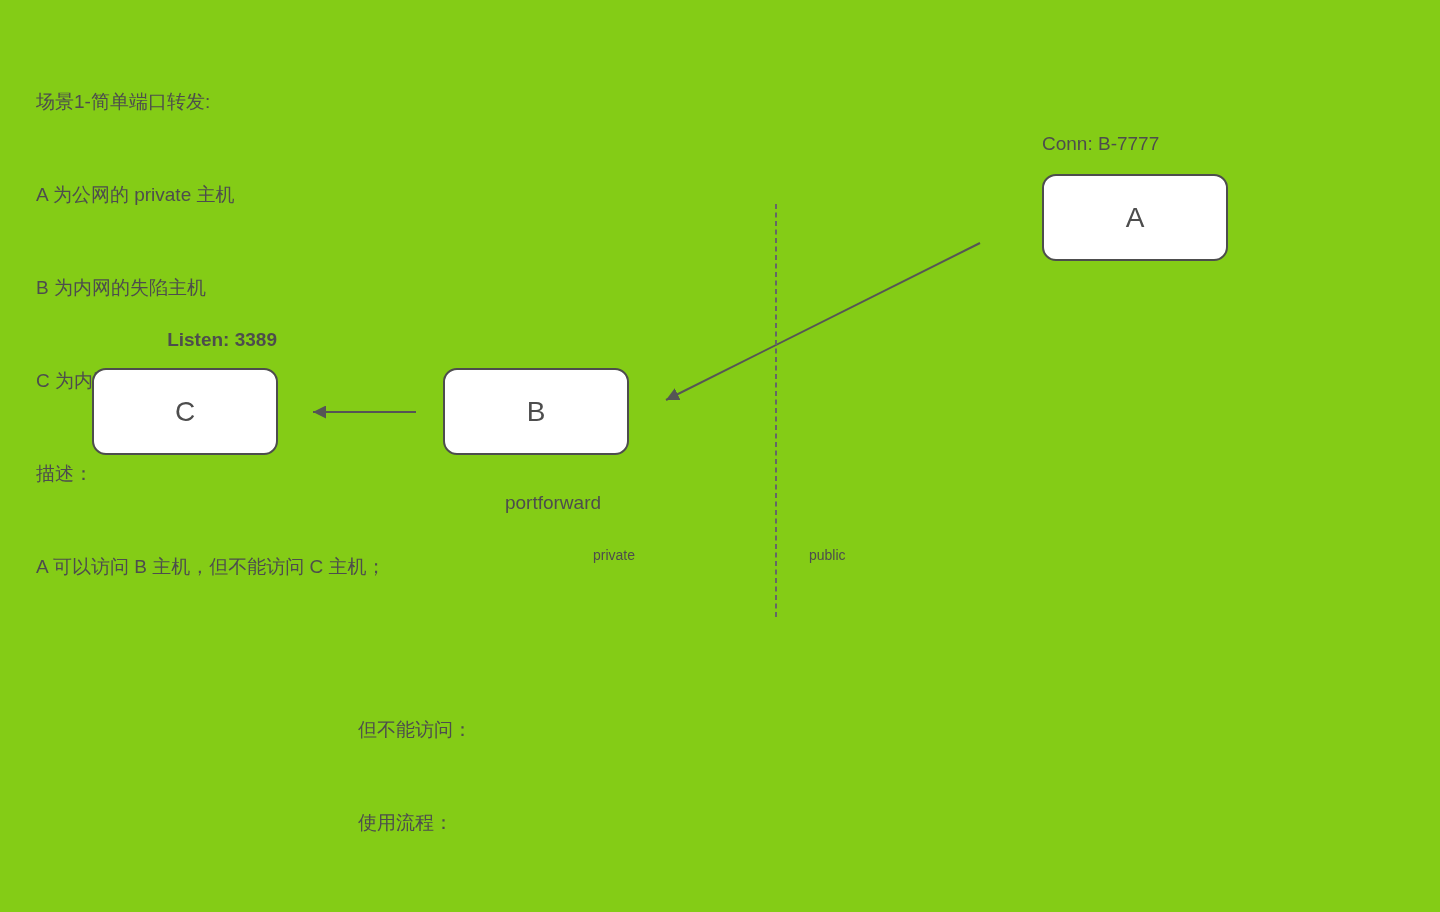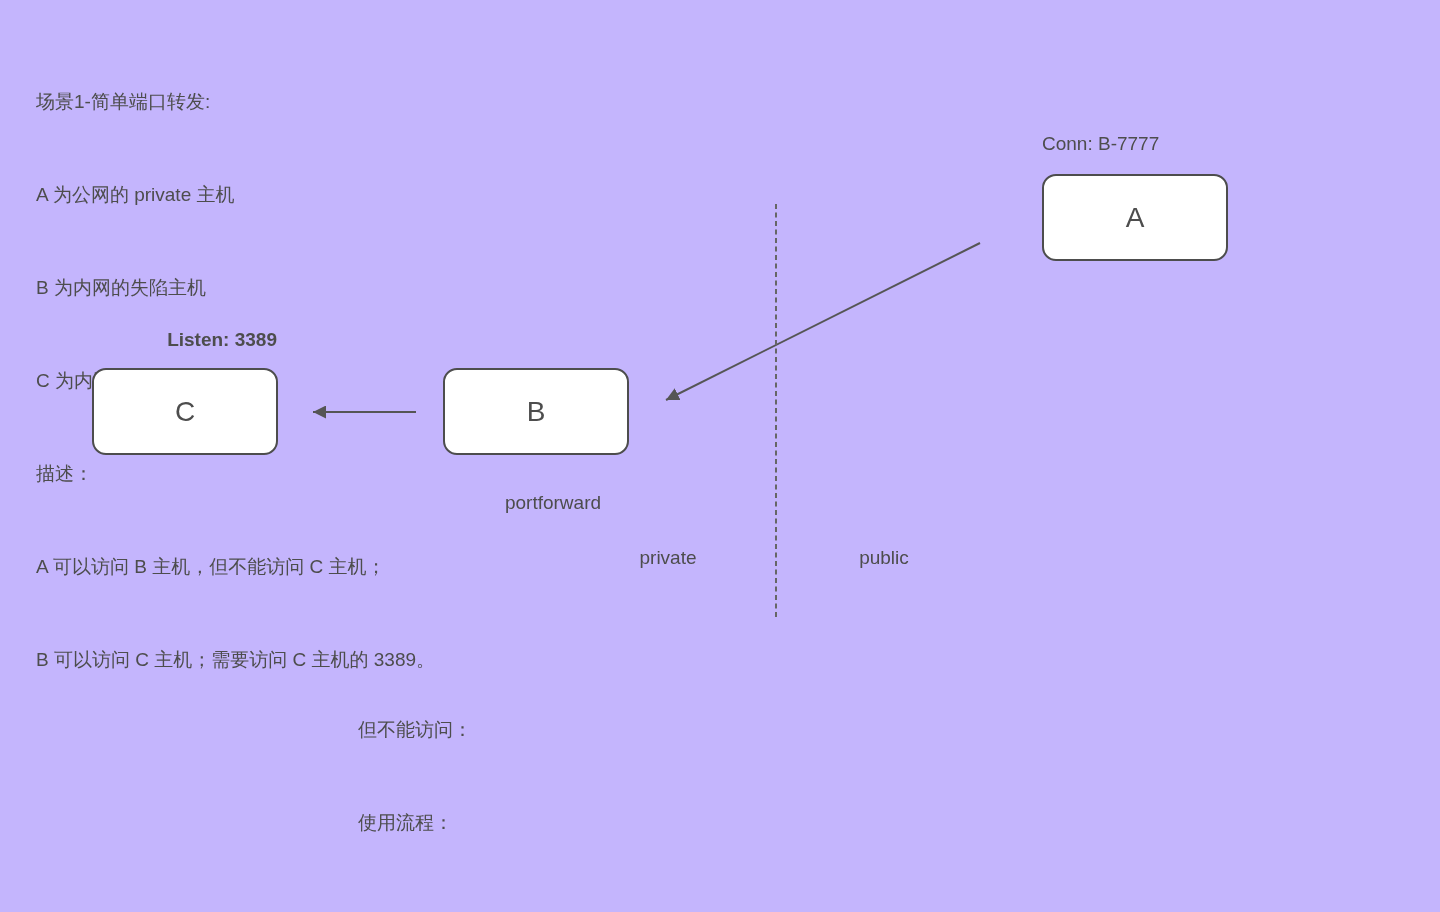--- a/index.html
+++ b/index.html
@@ -11,21 +11,21 @@
     width: 1440px;
     height: 912px;
     font-family: "Liberation Sans", "DejaVu Sans", sans-serif;
     color: #4d4d4d;
   }
   .page {
     position: relative;
     width: 1440px;
     height: 912px;
     overflow: hidden;
-    background: #c4b5fd;
+    background: #84cc16;
   }
   .textblock {
     position: absolute;
     font-size: 19px;
     line-height: 31px;
     color: #4d4d4d;
     white-space: pre;
   }
   .intro { left: 36px; top: 24px; }
   .notes { left: 358px; top: 652px; }
@@ -61,40 +61,38 @@
   }
   .anno-a { left: 1042px; top: 133px; width: 186px; text-align: left; }
   .anno-b { left: 468px;  top: 300px; line-height: 28px; text-align: left; }
   .anno-c { left: 92px;   top: 329px; width: 185px; text-align: right; font-weight: bold; }
   .caption-b { left: 460px; top: 492px; width: 186px; text-align: center; }
 
   .zone {
     position: absolute;
     top: 547px;
     width: 150px;
-    font-size: 19px;
-    text-align: center;
+    font-size: 14px;
     color: #4d4d4d;
   }
   .zone-private { left: 593px; }
   .zone-public  { left: 809px; }
 </style>
 </head>
 <body>
 
 <div class="page">
 
   <div class="textblock intro">
     <div>场景1-简单端口转发:</div>
     <div>A 为公网的 private 主机</div>
     <div>B 为内网的失陷主机</div>
     <div>C 为内网的目标主机</div>
     <div>描述：</div>
     <div>A 可以访问 B 主机，但不能访问 C 主机；</div>
-    <div>B 可以访问 C 主机；需要访问 C 主机的 3389。</div>
   </div>
 
   <svg class="connectors" width="1440" height="912" viewBox="0 0 1440 912">
     <defs>
       <marker id="arrowhead" viewBox="0 0 10 10" refX="10" refY="5" markerWidth="6.5" markerHeight="6.5" orient="auto-start-reverse">
         <path d="M0,0 L10,5 L0,10 z" fill="#555555"></path>
       </marker>
     </defs>
     <line x1="980" y1="243" x2="666" y2="400" stroke="#555555" stroke-width="2" marker-end="url(#arrowhead)"></line>
     <line x1="416" y1="412" x2="313" y2="412" stroke="#555555" stroke-width="2" marker-end="url(#arrowhead)"></line>

